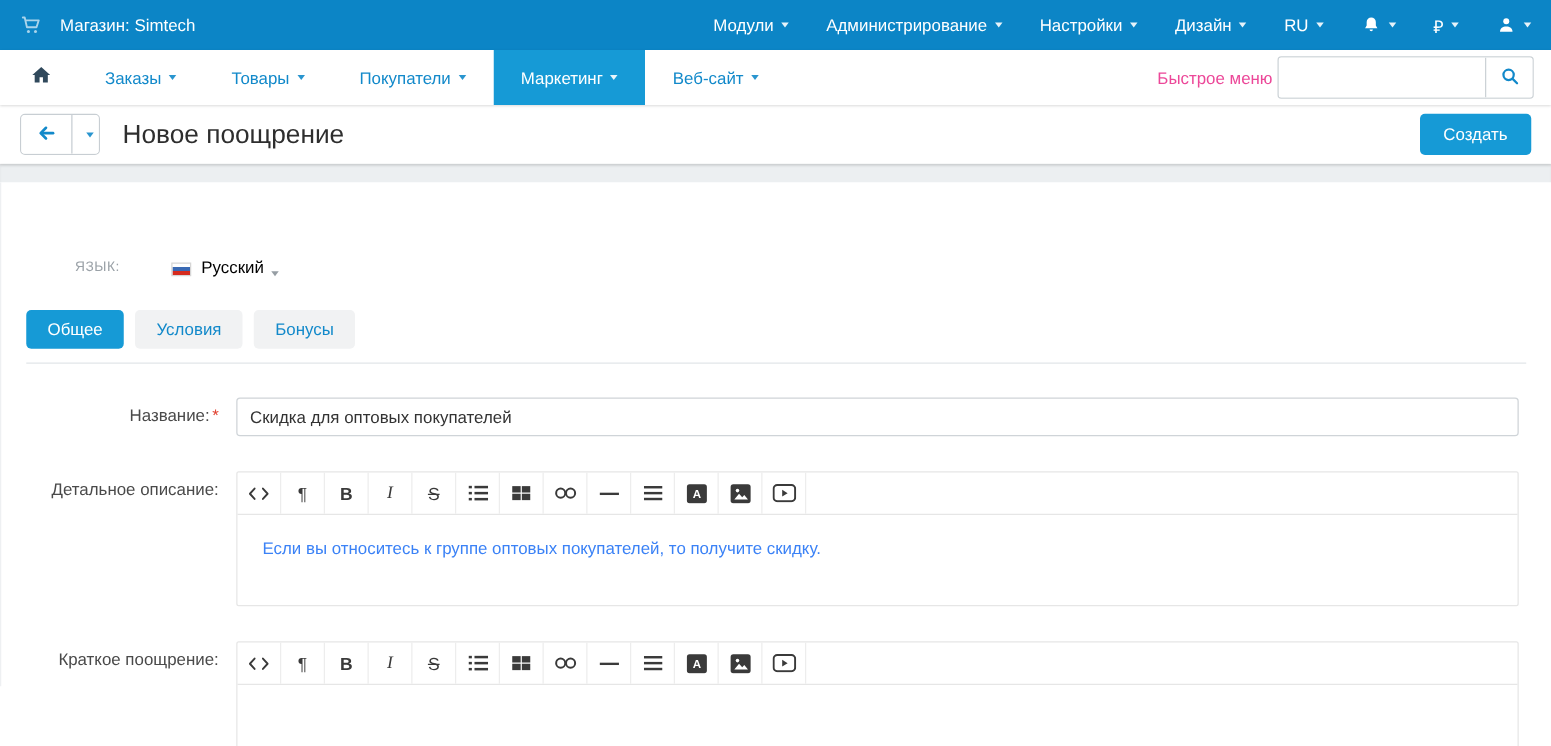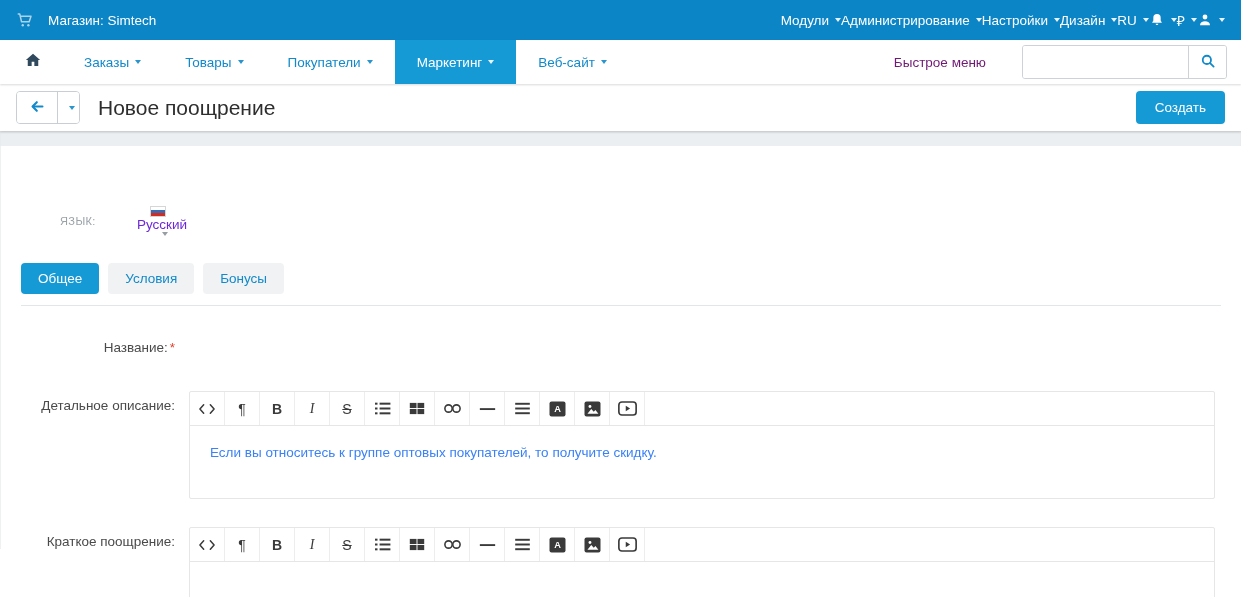--- a/index.html
+++ b/index.html
@@ -3,55 +3,55 @@
 <meta charset="utf-8">
 <style>
   * { margin:0; padding:0; box-sizing:border-box; }
   body { font-family:"Liberation Sans", sans-serif; background:#fff; }
   .page { width:1241px; height:597px; position:relative; background:#fff; overflow:hidden; }
 
   
   .topbar { height:40px; background:#0c85c6; display:flex; align-items:center; padding:0 16px; color:#fff; }
   .topbar .store { display:flex; align-items:center; gap:14px; font-size:13.5px; }
   .topbar .spacer { flex:1; }
-  .topbar .menu { display:flex; align-items:center; font-size:13.5px; }
+  .topbar .menu { display:flex; align-items:center; gap:30px; font-size:13.5px; }
   .tmenu-item { display:flex; align-items:center; cursor:pointer; white-space:nowrap; }
   .caret { display:inline-block; width:0; height:0; border-left:3.5px solid transparent; border-right:3.5px solid transparent; border-top:4px solid currentColor; margin-left:6px; opacity:.9; }
   .cart-ic svg, .bell-ic svg, .user-ic svg { display:block; }
   .rub { font-size:14px; }
 
   
   .navbar { height:44px; background:#fff; display:flex; align-items:stretch; box-shadow:0 1px 2px rgba(0,0,0,.15); position:relative; z-index:5; }
   .nav-left { display:flex; align-items:stretch; }
   .nav-home { display:flex; align-items:center; padding:0 20px 0 24px; cursor:pointer; }
   .nav-item { display:flex; align-items:center; padding:0 22px; color:#1289ca; font-size:13.5px; cursor:pointer; white-space:nowrap; }
   .nav-item.active { background:#169ad6; color:#fff; }
   .nav-right { margin-left:auto; display:flex; align-items:center; padding-right:14px; }
-  .quick-menu { color:#701a75; font-size:13.5px; margin-right:36px; cursor:pointer; }
+  .quick-menu { color:#ec4899; font-size:13.5px; margin-right:4px; cursor:pointer; }
   .searchbox { display:flex; height:34px; border:1px solid #ccd2d6; border-radius:3px; overflow:hidden; background:#fff; }
   .searchbox input { width:165px; border:none; outline:none; padding:0 10px; font-size:13px; font-family:"Liberation Sans",sans-serif; }
   .searchbox .search-btn { width:38px; border:none; border-left:1px solid #ccd2d6; background:#fff; display:flex; align-items:center; justify-content:center; cursor:pointer; }
 
   
   .titlebar { height:47px; background:#fff; display:flex; align-items:center; padding:0 16px; box-shadow:0 1px 2px rgba(0,0,0,.12); position:relative; z-index:4; }
   .back-group { display:flex; height:33px; border:1px solid #c8ced3; border-radius:4px; overflow:hidden; background:#fff; }
   .back-btn { width:40px; display:flex; align-items:center; justify-content:center; cursor:pointer; background:#fff; border:none; }
   .back-caret { width:22px; display:flex; align-items:center; justify-content:center; border-left:1px solid #c8ced3; cursor:pointer; color:#1289ca; background:#fff; }
   .page-title { font-size:21px; color:#2e2e2e; margin-left:18px; }
   .titlebar .spacer { flex:1; }
   .create-btn { background:#169ad6; color:#fff; border:none; border-radius:4px; font-size:13.5px; padding:9px 19px; cursor:pointer; font-family:"Liberation Sans",sans-serif; }
 
   .gray-strip { height:15px; background:#eceff1; box-shadow:inset 0 2px 2px rgba(0,0,0,.05); }
 
   
   .content { background:#fff; padding-top:60px; border-left:1px solid #eef0f2; height:403px; }
 
   .lang-row { display:flex; align-items:center; margin-left:59px; }
   .lang-label { font-size:11px; color:#9aa1a7; letter-spacing:.4px; width:77px; }
-  .lang-select { display:flex; align-items:center; color:#6d28d9; font-size:13.5px; cursor:pointer;flex-direction:column; }
+  .lang-select { display:flex; align-items:flex-end; color:#000000; font-size:13.5px; cursor:pointer; }
   .flag-ru { width:16px; height:11px; display:inline-block; margin-right:8px; border:1px solid #d6d6d6;
     background:linear-gradient(to bottom, #fff 0 33%, #3a6ab4 33% 66%, #d52b1e 66% 100%); }
 
   .tabs { display:flex; gap:9px; margin:27px 0 0 20px; }
   .tab { height:31px; display:flex; align-items:center; padding:0 17px; border-radius:4px; background:#f1f2f3; color:#1289ca; font-size:13.5px; cursor:pointer; }
   .tab.active { background:#169ad6; color:#fff; }
 
   .divider { margin:11px 20px 0 20px; border-top:1px solid #e2e6e9; }
 
   .form { margin-top:27px; }
@@ -218,20 +218,23 @@
       <span class="tab">Условия</span>
       <span class="tab">Бонусы</span>
     </div>
 
     <div class="divider"></div>
 
     <div class="form">
 
       <div class="form-row">
         <span class="form-label"><span>Название:</span><span class="req">*</span></span>
+        <div class="form-control">
+          <input class="text-input" type="text" value="Скидка для оптовых покупателей" style="">
+        </div>
       </div>
 
       <div class="form-row">
         <span class="form-label">Детальное описание:</span>
         <div class="form-control">
           <div class="editor">
             <div class="editor-toolbar">
                 <span class="tb-btn">
                   <svg width="20" height="16" viewBox="0 0 24 16" fill="none" stroke="#3a3a3a" stroke-width="1.8" stroke-linecap="round" stroke-linejoin="round">
                     <path d="M8 3L3.5 8 8 13"></path>

